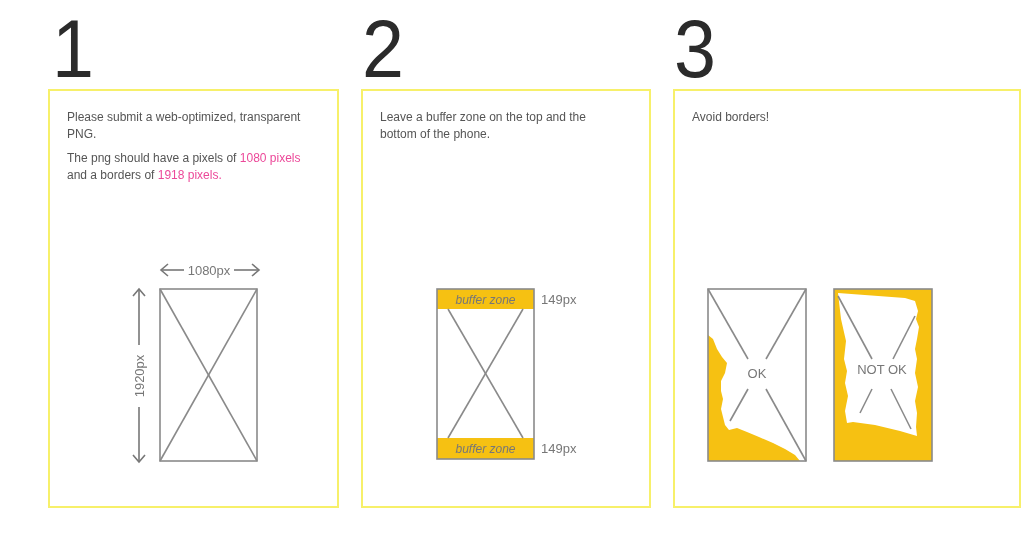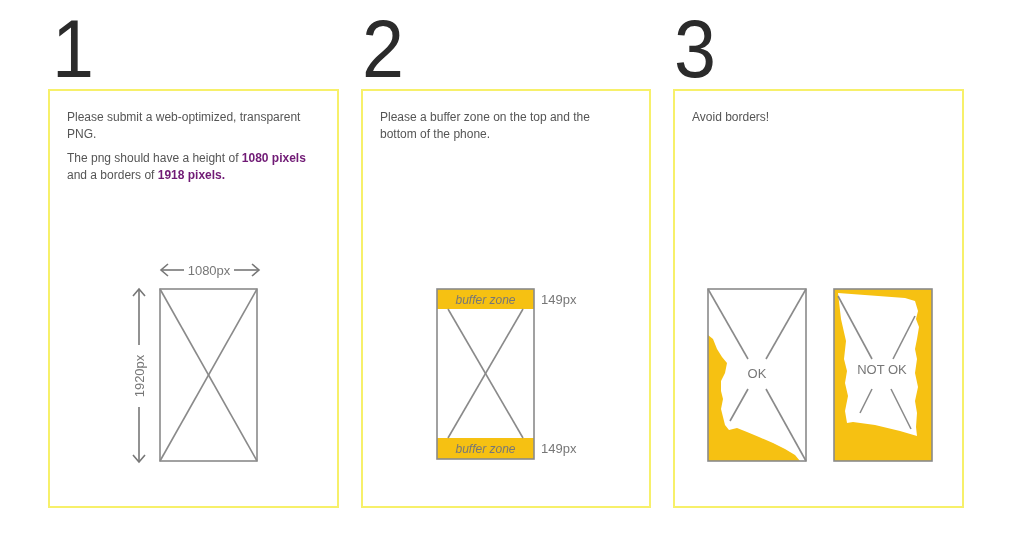--- a/index.html
+++ b/index.html
@@ -19,34 +19,34 @@
       position: absolute; top: 89px; height: 419px;
       border: 2px solid #f7f06a;
       background: #fff;
       padding-left: 28px;
     }
     .panel-text {
       position: absolute; left: 17px; top: 18px; width: 240px;
       font-size: 12px; line-height: 17px; color: #555;
     }
     .panel-text p { margin-bottom: 7px; }
-    .panel-text b { color: #701a75; font-weight: bold; }
+    .panel-text b { color: #ec4899; font-weight: normal; }
     svg { position: absolute; overflow: visible; }
     .lbl { font-family: "Liberation Sans", sans-serif; fill: #777; }
   </style>
 </head>
 <body>
 
 <div class="page">
 
   <div class="step-number" style="left:52px;">1</div>
   <div class="panel" style="left:48px; width:291px;">
     <div class="panel-text">
       <p>Please submit a web-optimized, transparent PNG.</p>
-      <p><span>The png should have a height of </span><b>1080 pixels</b><span> and a borders of </span><b>1918 pixels.</b></p>
+      <p><span>The png should have a pixels of </span><b>1080 pixels</b><span> and a borders of </span><b>1918 pixels.</b></p>
     </div>
 
     <svg style="left:0; top:0;" width="291" height="419">
 
       <g stroke="#777" stroke-width="1.6" fill="none">
         <line x1="111" y1="179" x2="134" y2="179"></line>
         <line x1="184" y1="179" x2="209" y2="179"></line>
         <polyline points="118,173 111,179 118,185"></polyline>
         <polyline points="202,173 209,179 202,185"></polyline>
       </g>
@@ -64,39 +64,39 @@
         <rect x="110" y="198" width="97" height="172"></rect>
         <line x1="110" y1="198" x2="207" y2="370"></line>
         <line x1="207" y1="198" x2="110" y2="370"></line>
       </g>
     </svg>
   </div>
 
   <div class="step-number" style="left:362px;">2</div>
   <div class="panel" style="left:361px; width:290px;">
     <div class="panel-text">
-      <p>Please a buffer zone on the top and the bottom of the phone.</p>
+      <p>Leave a buffer zone on the top and the bottom of the phone.</p>
     </div>
     <svg style="left:0; top:0;" width="290" height="419">
       <rect x="74" y="198" width="97" height="20" fill="#f6c112"></rect>
       <rect x="74" y="347" width="97" height="21" fill="#f6c112"></rect>
       <g stroke="#8a8a8a" stroke-width="1.6" fill="none">
         <rect x="74" y="198" width="97" height="170"></rect>
         <line x1="85" y1="218" x2="160" y2="347"></line>
         <line x1="160" y1="218" x2="85" y2="347"></line>
       </g>
       <text x="122.5" y="212.5" font-size="12" font-style="italic" text-anchor="middle" fill="#777" font-family="Liberation Sans, sans-serif">buffer zone</text>
       <text x="122.5" y="362" font-size="12" font-style="italic" text-anchor="middle" fill="#777" font-family="Liberation Sans, sans-serif">buffer zone</text>
       <text class="lbl" x="178" y="213" font-size="13">149px</text>
       <text class="lbl" x="178" y="362" font-size="13">149px</text>
     </svg>
   </div>
 
   <div class="step-number" style="left:674px;">3</div>
-  <div class="panel" style="left:673px; width:291px;text-decoration:underline;">
+  <div class="panel" style="left:673px; width:348px;text-decoration:underline;">
     <div class="panel-text">
       <p>Avoid borders!</p>
     </div>
     <svg style="left:0; top:0;" width="291" height="419">
 
       <g>
         <rect x="33" y="198" width="98" height="172" fill="#fff"></rect>
         <path fill="#f6c112" d="M33,244 L38,248 L42,258 L47,266 L52,272 L50,282 L46,290 L46,300 L48,308 L46,318 L50,334 L54,339 L62,337 L72,341 L84,346 L98,352 L110,358 L120,364 L125,370 L33,370 Z"></path>
         <g stroke="#8a8a8a" stroke-width="1.6" fill="none">
           <rect x="33" y="198" width="98" height="172"></rect>

